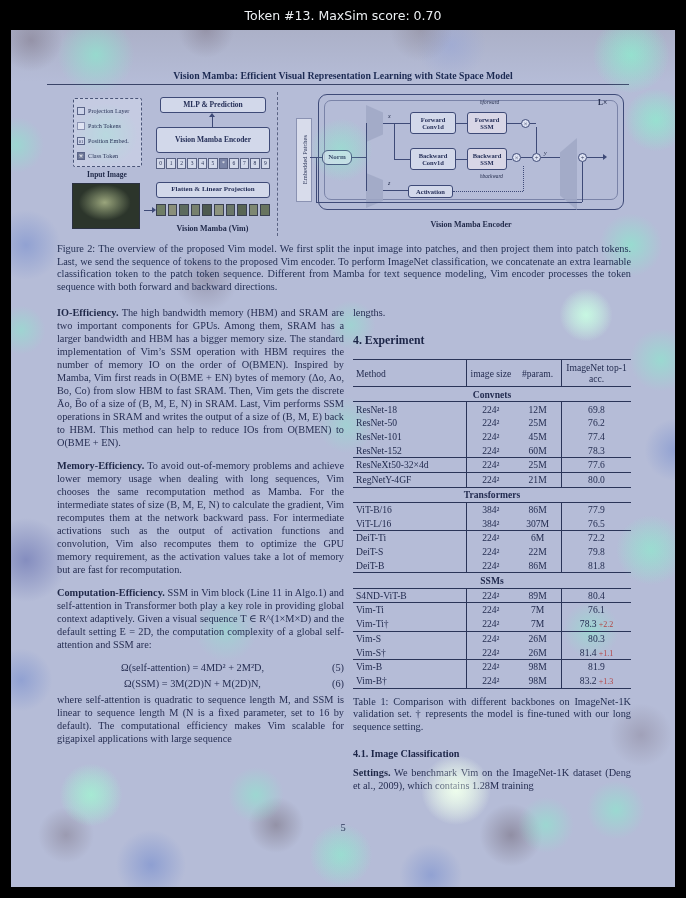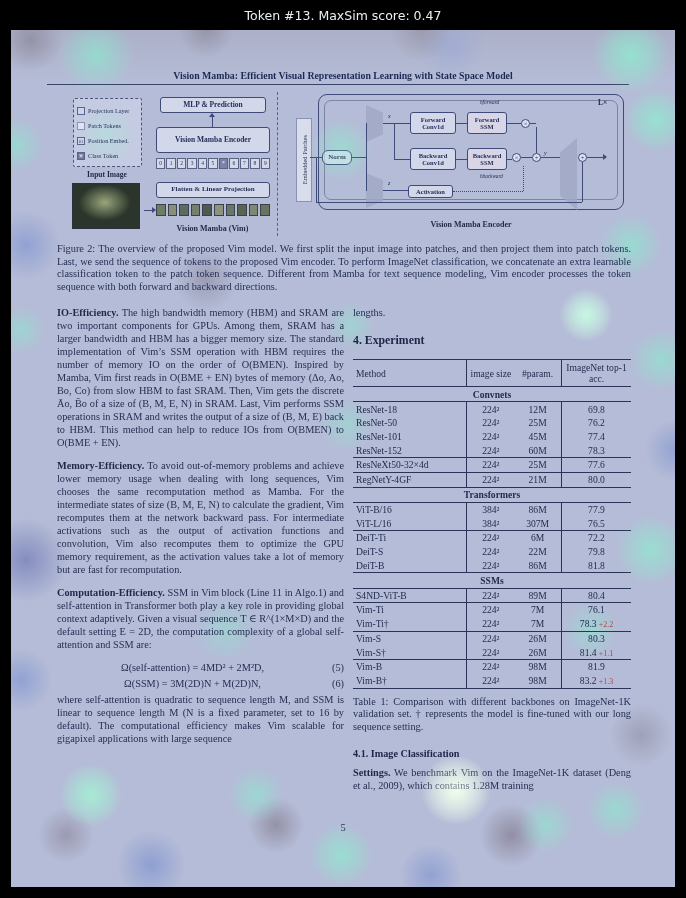--- a/index.html
+++ b/index.html
@@ -141,21 +141,21 @@
   .rtable tr.sec td{text-align:center;font-weight:bold;border-top:1px solid #2a3458;border-bottom:1px solid #2a3458;padding:1.5px;}
   .rtable tr.gstart td{border-top:1px solid #2a3458;}
   .delta{color:#b34343;font-size:8px;}
   .tabcap{margin-top:7px;font-size:10.3px;line-height:12.6px;text-align:justify;color:#243054;}
 </style>
 </head>
 <body>
 
 <div class="canvas">
   <div class="titlebar">
-    <span>Token #13. MaxSim score: 0.47</span>
+    <span>Token #13. MaxSim score: 0.70</span>
   </div>
 
   <div class="page">
     <div class="z1 ptitle">Vision Mamba: Efficient Visual Representation Learning with State Space Model</div>
     <div class="z1 prule"></div>
 
     <div class="z1 fig">
       <div class="legendbox">
         <div>
             <div class="legend-row">

